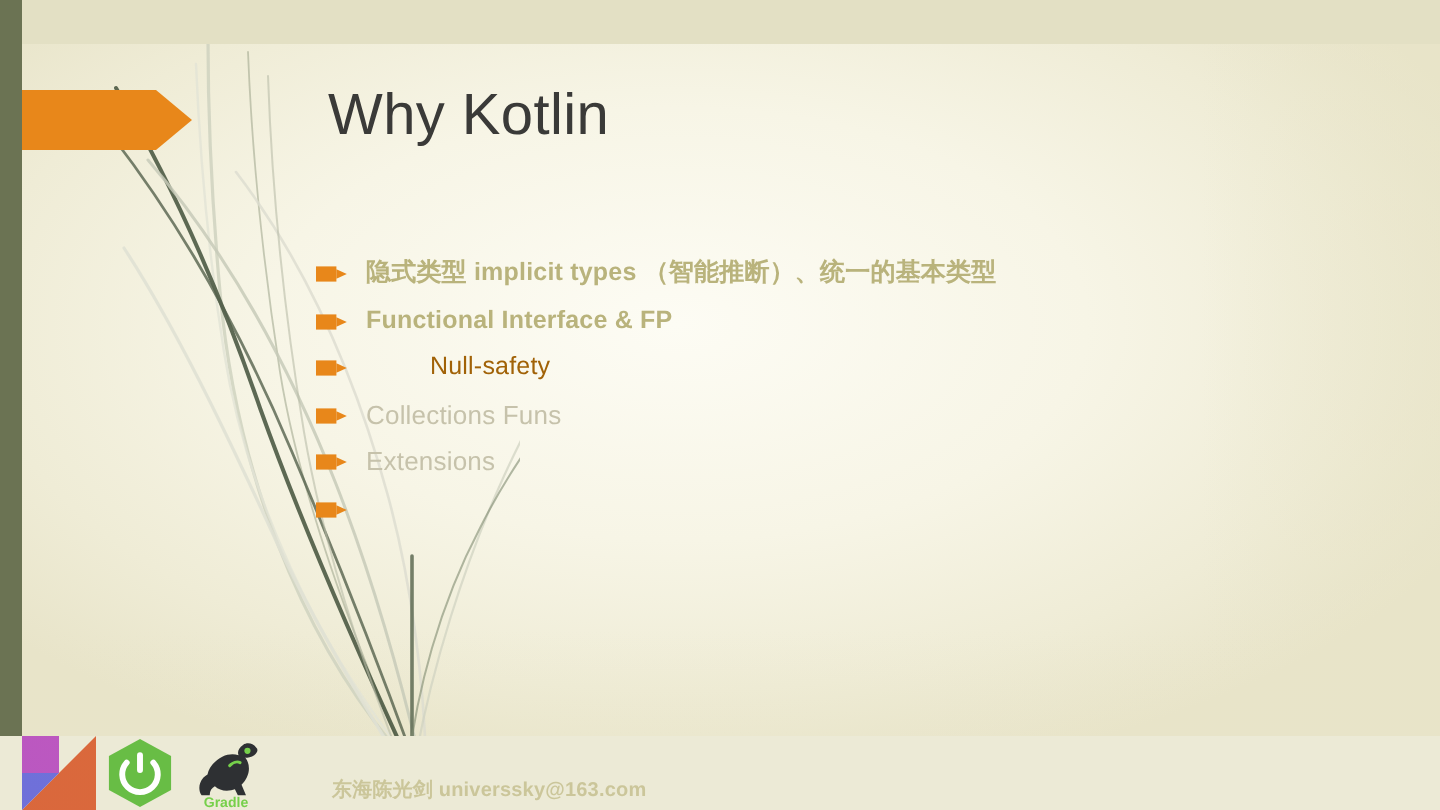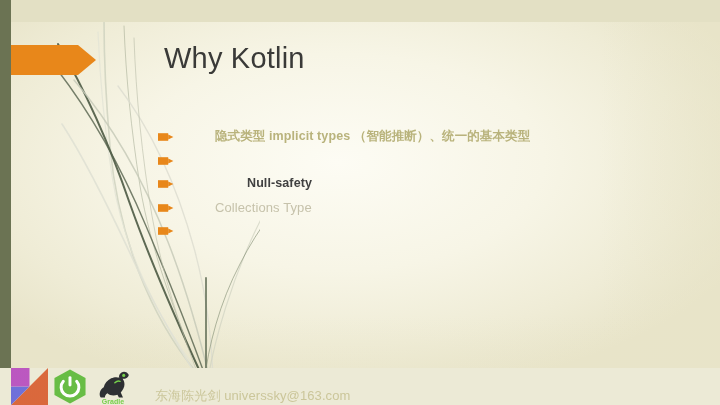--- a/index.html
+++ b/index.html
@@ -116,41 +116,40 @@
     left: 158px;
     top: 128px;
     width: 520px;
     z-index: 4;
   }
   .bullet-row {
     display: flex;
     align-items: flex-start;
     height: 23.5px;
     white-space: nowrap;
-    gap: 32px;
   }
   .bullet-marker {
     flex: 0 0 auto;
     width: 16px;
     height: 10px;
     margin-top: 4px;
     margin-right: 9px;
   }
   .bullet-text {
     font-size: 12.5px;
     line-height: 17px;
     letter-spacing: 0.1px;
   }
   .lvl-strong {
     color: #b9b37c;
     font-weight: bold;
   }
   .lvl-highlight {
-    color: #404040;
-    font-weight: bold;
+    color: #a16207;
+    font-weight: normal;
     padding-left: 32px;
   }
   .lvl-muted {
     color: #c6c2ab;
     font-weight: normal;
     font-size: 13px;
   }
 
   
   .footer-band {
@@ -176,25 +175,26 @@
   .logo-gradle { width: 44px; height: 37px; display:block; margin-left: 1px;}
 
   .footer-text {
     position: absolute;
     left: 155px;
     bottom: 2px;
     z-index: 8;
     line-height: 15px;
   }
   .footer-line {
-    font-size: 13px;
-    font-weight: normal;
+    font-size: 10px;
+    font-weight: bold;
     color: #cbc69a;
     white-space: nowrap;
     letter-spacing: 0.1px;
+    margin-left: 11px;
   }
 </style>
 </head>
 <body>
 
 <div class="slide">
 
   <div class="bg-base"></div>
   <div class="bg-edge-right"></div>
   <div class="bg-edge-bottom"></div>
@@ -233,38 +233,46 @@
         <path d="M10.2 2.6 L15.4 5 L10.2 7.4 Z" fill="#e8871a"></path>
       </svg>
       <span class="bullet-text lvl-strong">隐式类型 implicit types （智能推断）、统一的基本类型</span>
     </div>
 
     <div class="bullet-row">
       <svg class="bullet-marker" viewBox="0 0 16 10">
         <path d="M0 1.2 H10.2 V8.8 H0 Z" fill="#e8871a"></path>
         <path d="M10.2 2.6 L15.4 5 L10.2 7.4 Z" fill="#e8871a"></path>
       </svg>
+      <span class="bullet-text lvl-strong">Functional Interface &amp; FP</span>
     </div>
 
     <div class="bullet-row">
       <svg class="bullet-marker" viewBox="0 0 16 10">
         <path d="M0 1.2 H10.2 V8.8 H0 Z" fill="#e8871a"></path>
         <path d="M10.2 2.6 L15.4 5 L10.2 7.4 Z" fill="#e8871a"></path>
       </svg>
       <span class="bullet-text lvl-highlight">Null-safety</span>
     </div>
 
     <div class="bullet-row">
       <svg class="bullet-marker" viewBox="0 0 16 10">
         <path d="M0 1.2 H10.2 V8.8 H0 Z" fill="#e8871a"></path>
         <path d="M10.2 2.6 L15.4 5 L10.2 7.4 Z" fill="#e8871a"></path>
       </svg>
-      <span class="bullet-text lvl-muted">Collections Type</span>
-    </div>
-
+      <span class="bullet-text lvl-muted">Collections Funs</span>
+    </div>
+
+    <div class="bullet-row">
+      <svg class="bullet-marker" viewBox="0 0 16 10">
+        <path d="M0 1.2 H10.2 V8.8 H0 Z" fill="#e8871a"></path>
+        <path d="M10.2 2.6 L15.4 5 L10.2 7.4 Z" fill="#e8871a"></path>
+      </svg>
+      <span class="bullet-text lvl-muted">Extensions</span>
+    </div>
 
     <div class="bullet-row">
       <svg class="bullet-marker" viewBox="0 0 16 10">
         <path d="M0 1.2 H10.2 V8.8 H0 Z" fill="#e8871a"></path>
         <path d="M10.2 2.6 L15.4 5 L10.2 7.4 Z" fill="#e8871a"></path>
       </svg>
     </div>
 
   </div>
 

